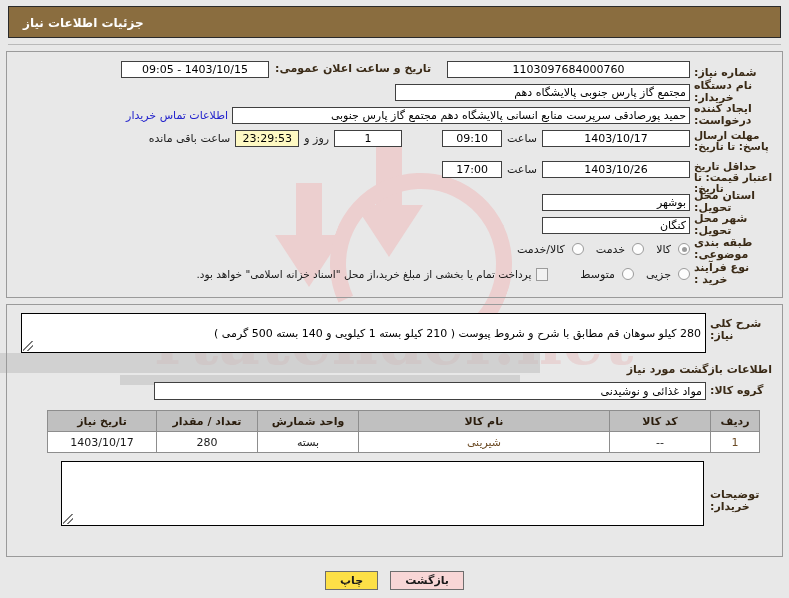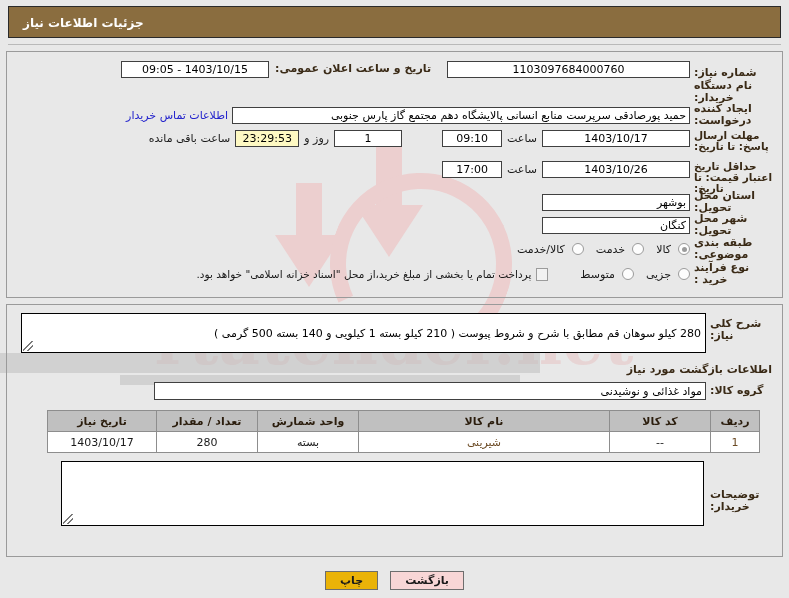--- a/index.html
+++ b/index.html
@@ -243,21 +243,21 @@
   }
   .btn {
     font-size: 11px;
     font-weight: bold;
     border: 1px solid #6e6e6e;
     padding: 2px 14px;
     cursor: pointer;
     color: #1a1a1a;
     font-family: "DejaVu Sans", "Liberation Sans", sans-serif;
   }
-  .btn.print { background: #eab308; }
+  .btn.print { background: #fde047; }
   .btn.back  { background: #f8d6d6; }
 
   .hr {
     border-top: 1px solid #b9b9b9;
     margin: 0 8px;
   }
 </style>
 </head>
 <body>
 
@@ -287,20 +287,21 @@
 
         <div class="frow">
           <div class="lbl" style="width:84px;margin-top:8px;">شماره نیاز:</div>
           <div class="box ctr" style="width:243px;">1103097684000760</div>
           <div class="lbl" style="width:178px; text-align:left; padding-left:6px;">تاریخ و ساعت اعلان عمومی:</div>
           <div class="box ctr" style="width:148px;">1403/10/15 - 09:05</div>
         </div>
 
         <div class="frow">
           <div class="lbl" style="width:84px;">نام دستگاه خریدار:</div>
+          <div class="box" style="width:295px;">مجتمع گاز پارس جنوبی  پالایشگاه دهم</div>
         </div>
 
         <div class="frow">
           <div class="lbl" style="width:84px;">ایجاد کننده درخواست:</div>
           <div class="box" style="width:458px;">حمید پورصادقی سرپرست منابع انسانی پالایشگاه دهم  مجتمع گاز پارس جنوبی</div>
           <a class="linktxt" style="margin-right:4px;" href="#">اطلاعات تماس خریدار</a>
         </div>
 
         <div class="frow" style="height:30px; align-items:flex-start; margin-top:3px;">
           <div class="lbl two-line" style="width:84px; padding-top:1px;">مهلت ارسال پاسخ: تا تاریخ:</div>

